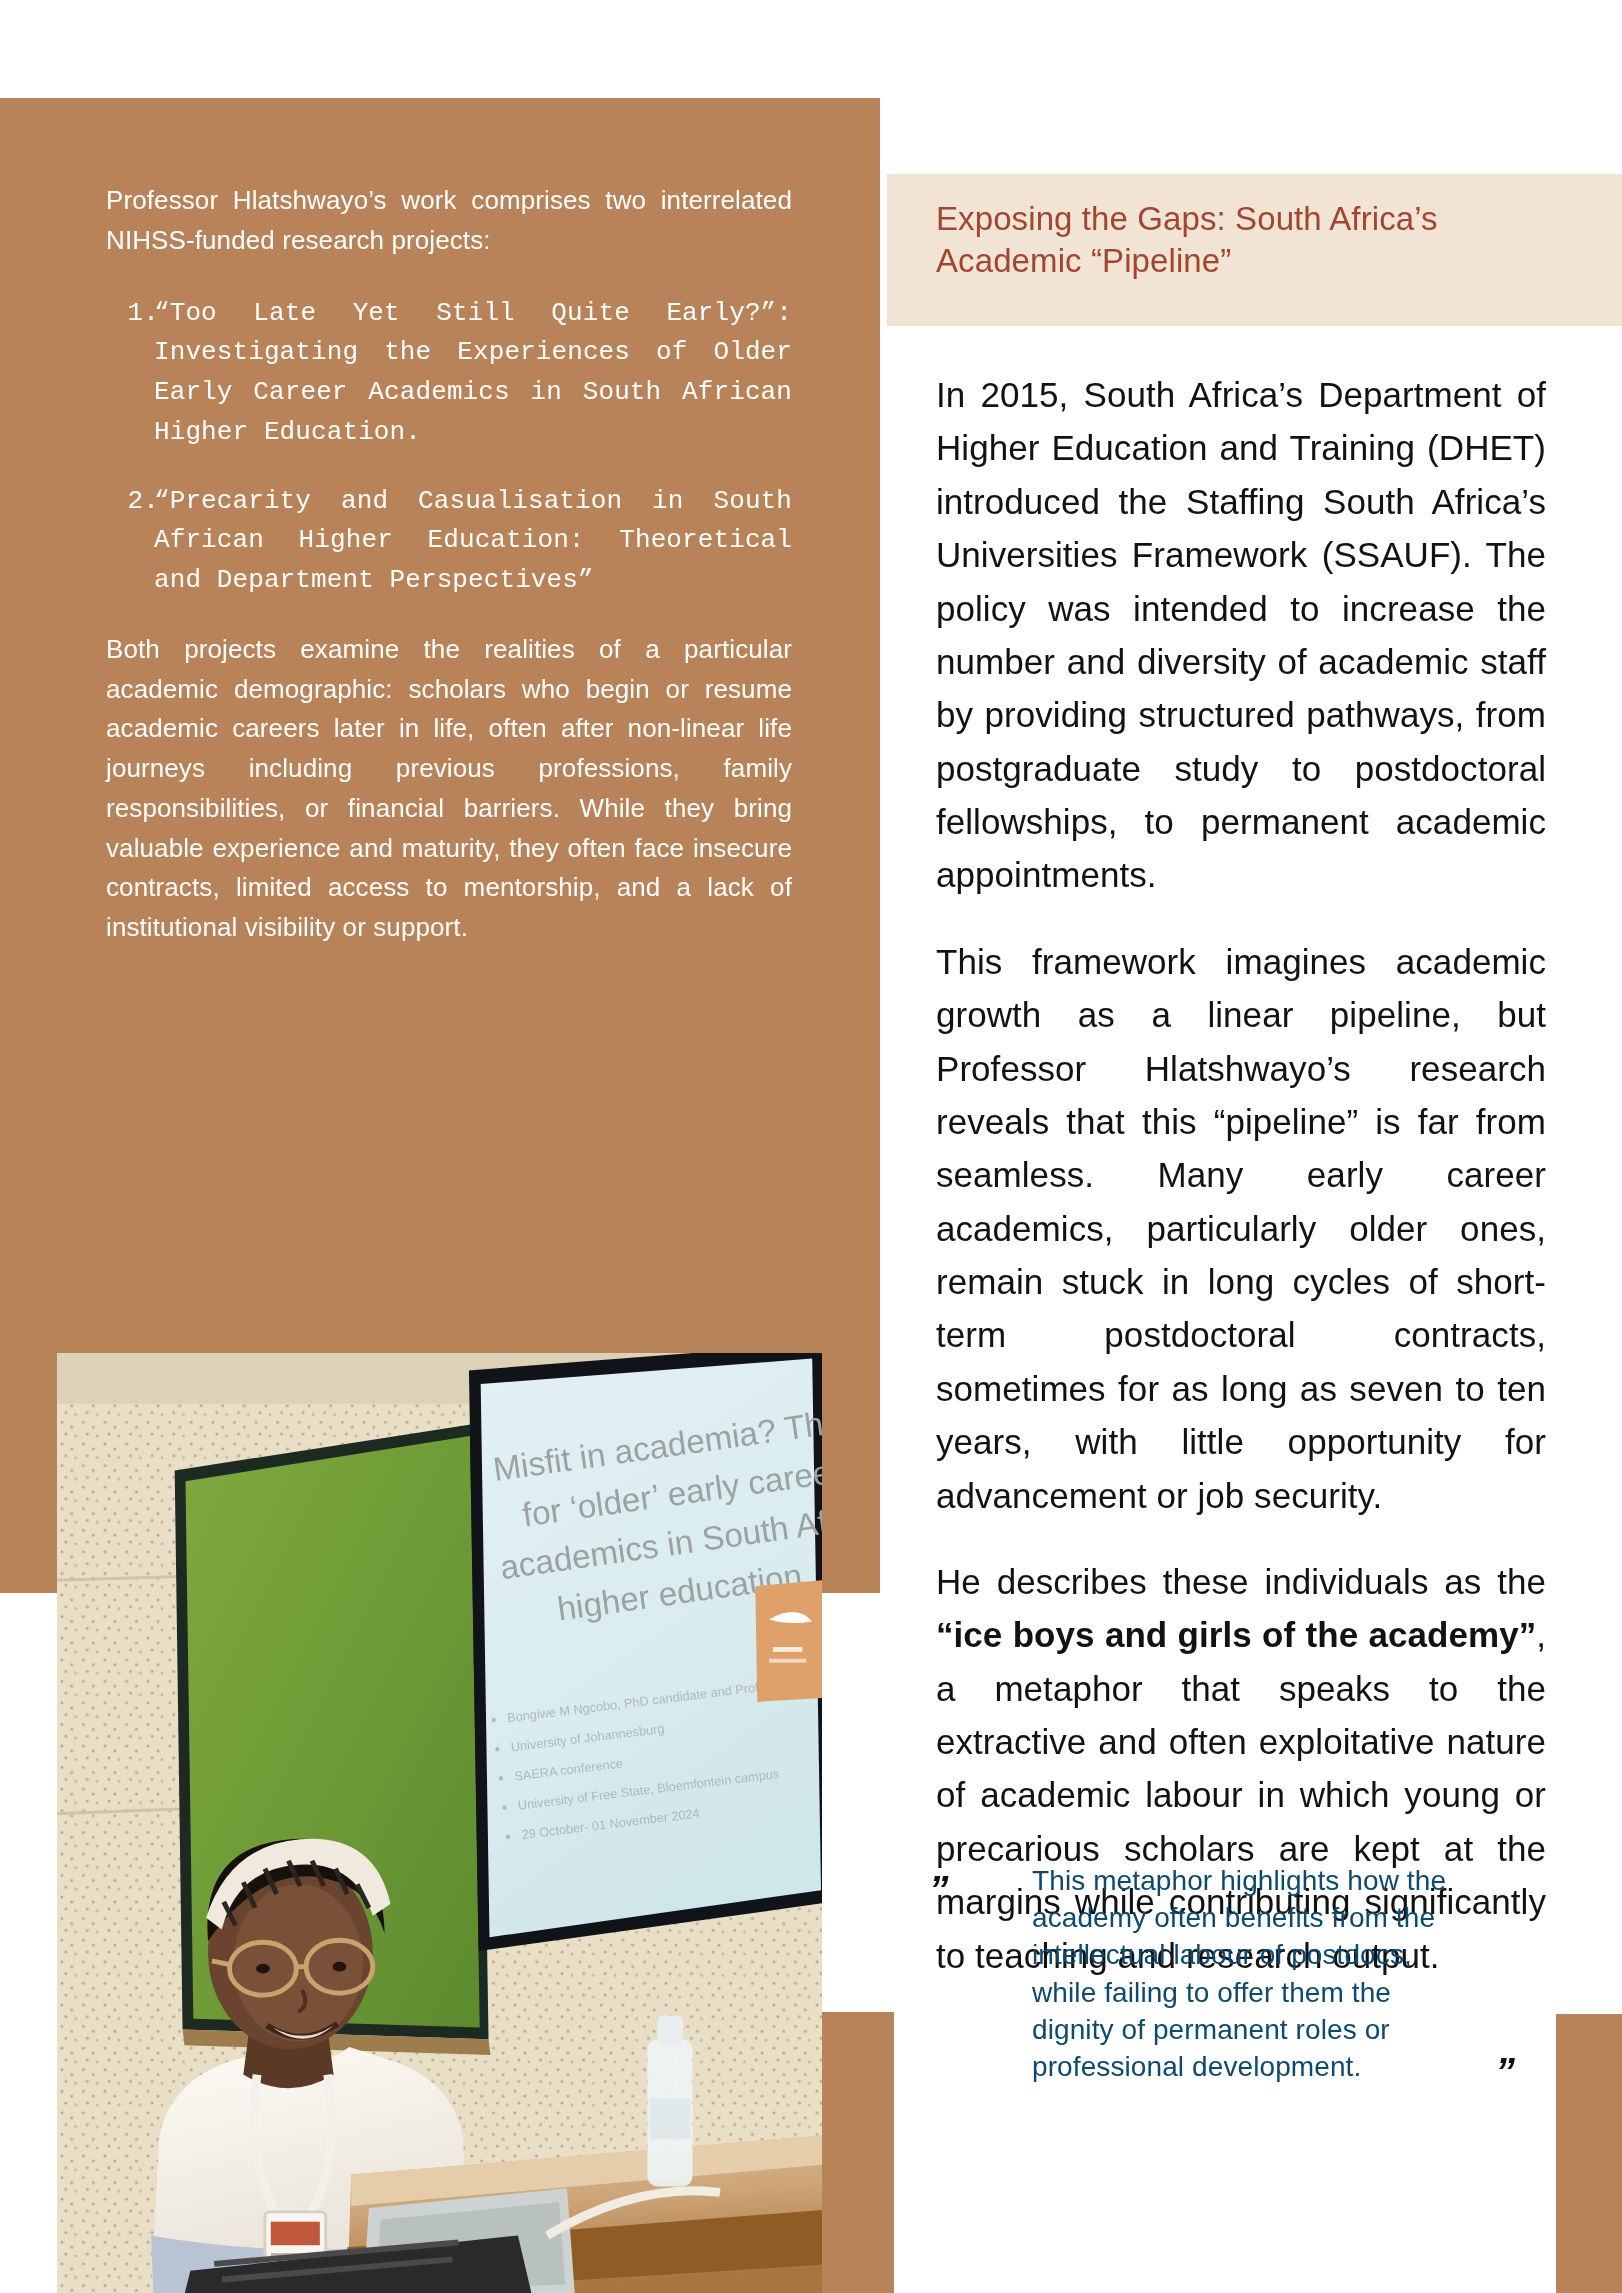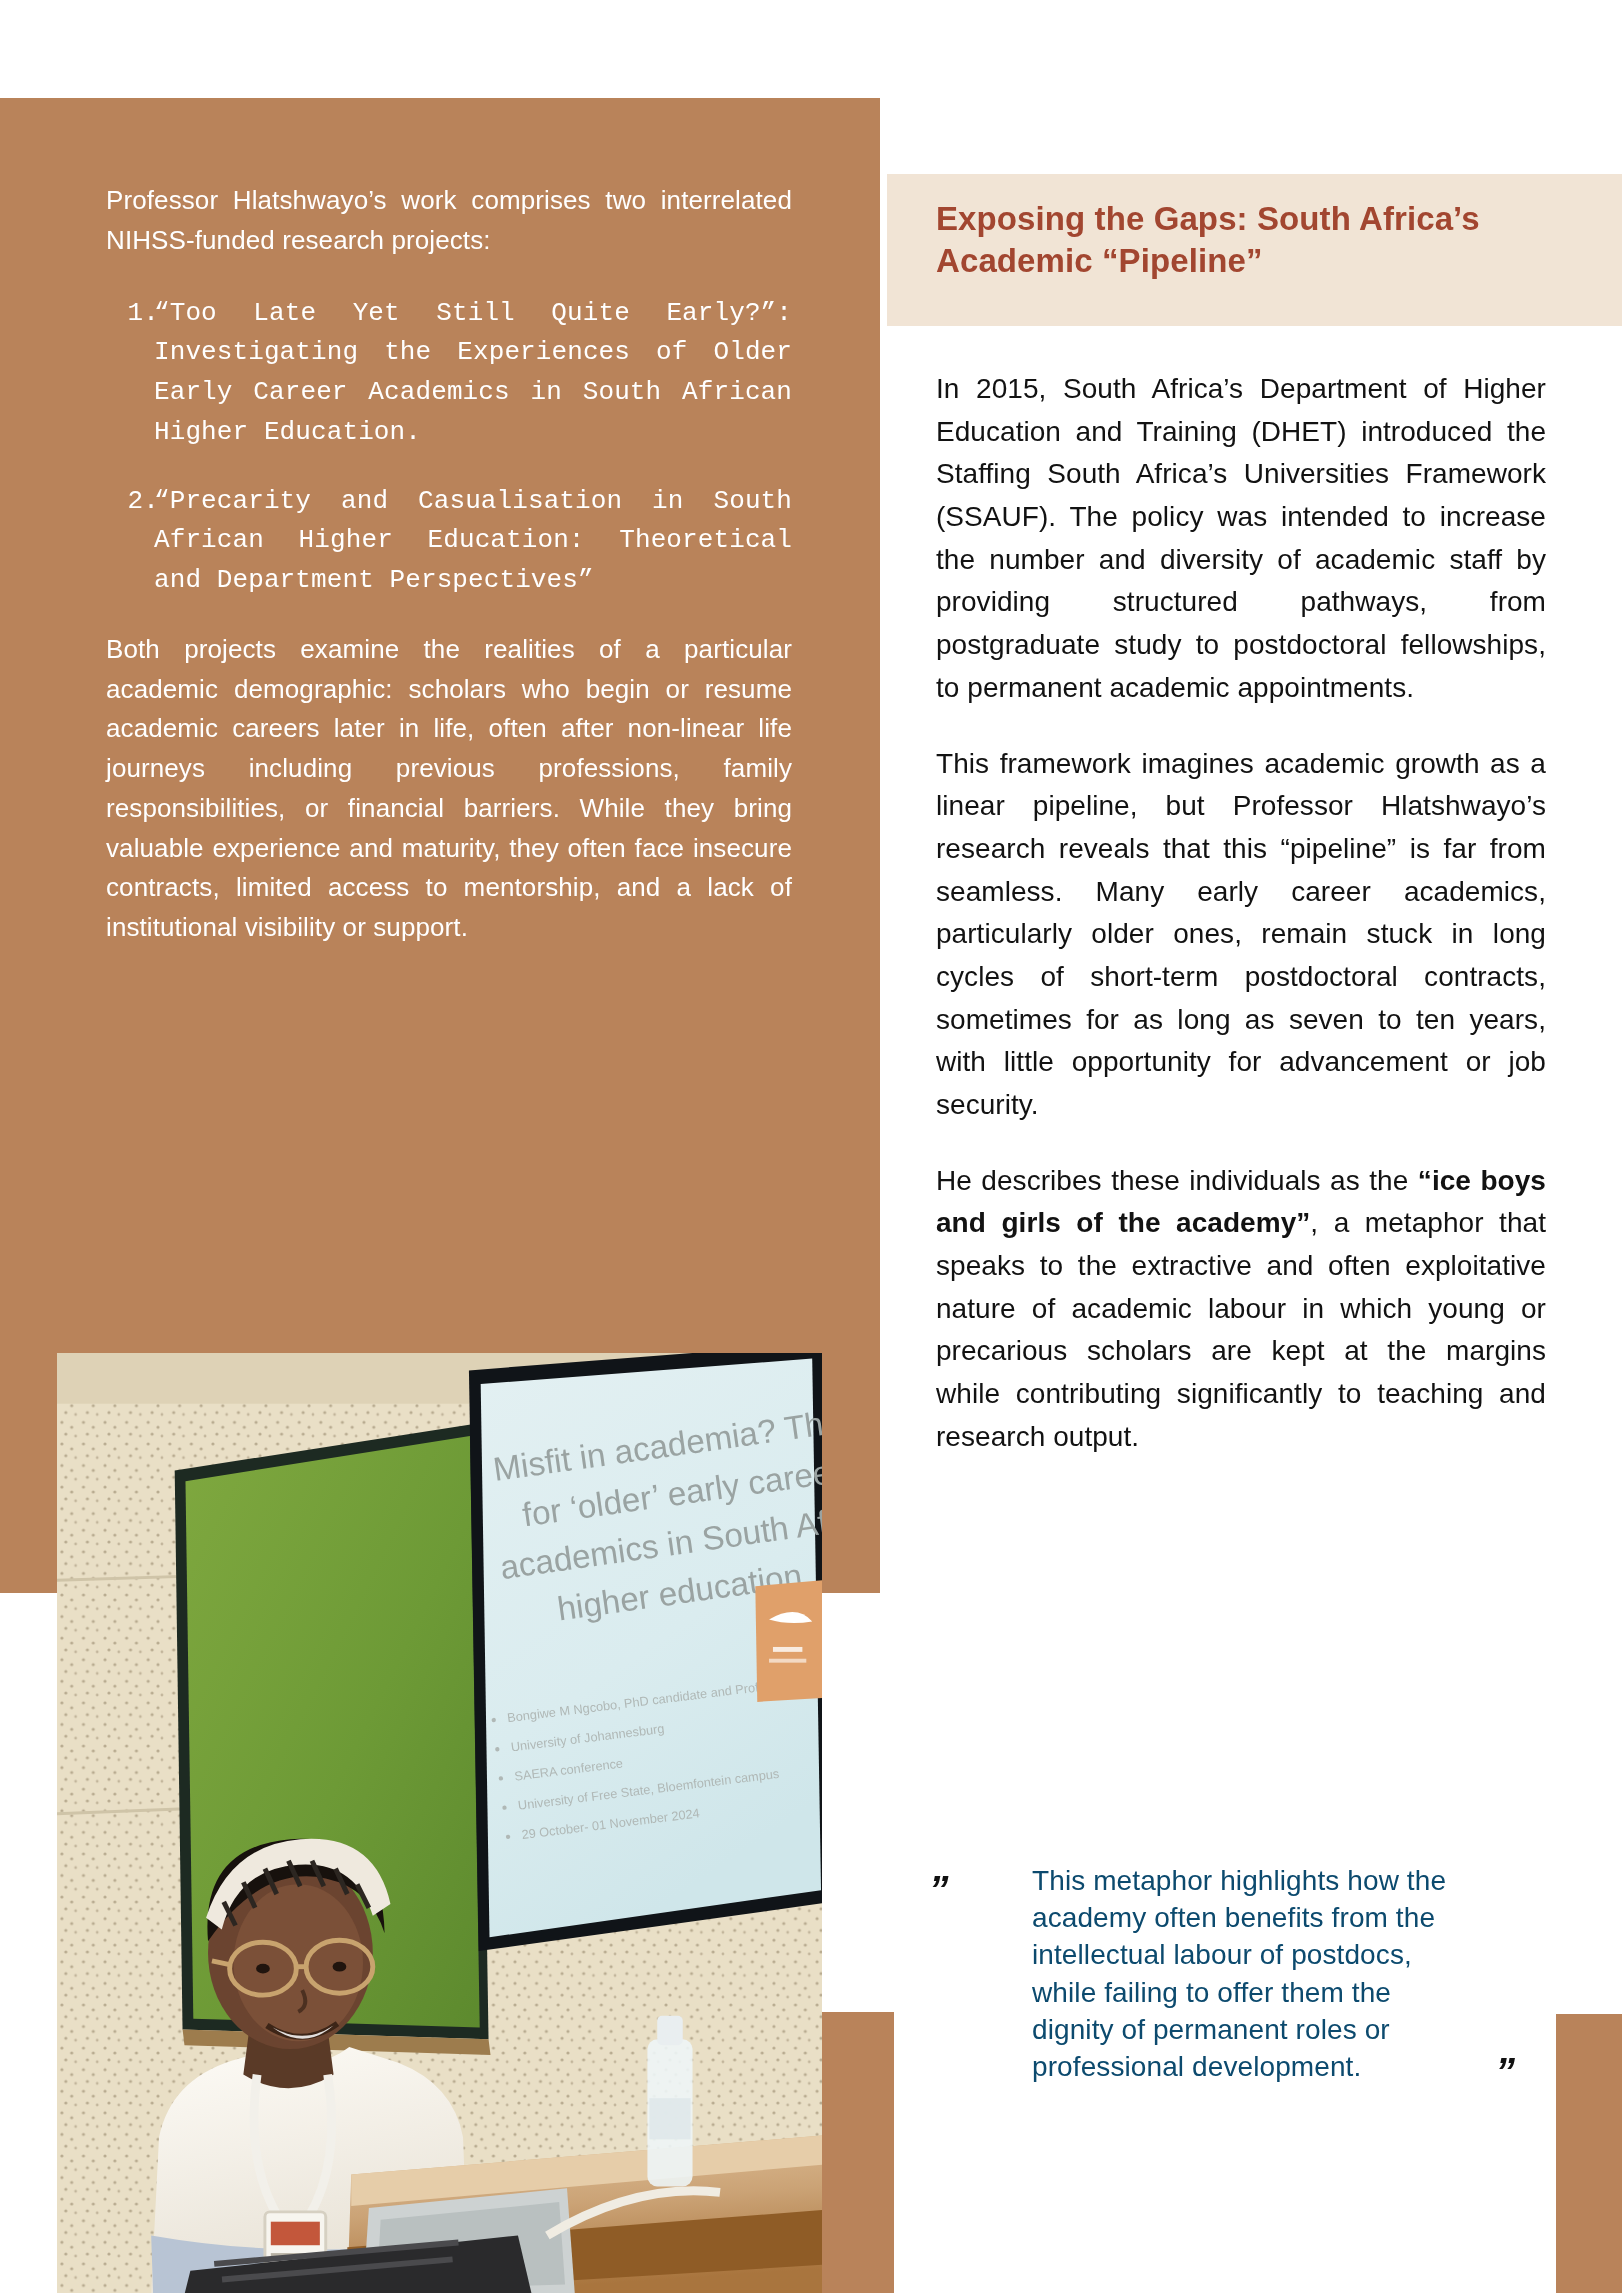--- a/index.html
+++ b/index.html
@@ -119,33 +119,33 @@
     height: 152px;
     background: #f1e4d5;
   }
   .cream-header h2 {
     position: absolute;
     left: 49px;
     top: 23.5px;
     width: 627px;
     font-size: 33px;
     line-height: 1.28;
-    font-weight: 700;
+    font-weight: 400;
     color: #a24630;
     letter-spacing: 0.1px;
   }
 
   .right-col {
     position: absolute;
     left: 936px;
     top: 368px;
     width: 610px;
   }
   .right-col p {
-    font-size: 28px;
+    font-size: 35px;
     line-height: 1.525;
     text-align: justify;
     color: #121212;
     margin-bottom: 33px;
     letter-spacing: 0.05px;
   }
   .right-col p:last-child { margin-bottom: 0; }
   .right-col b { font-weight: 700; }
 
   

